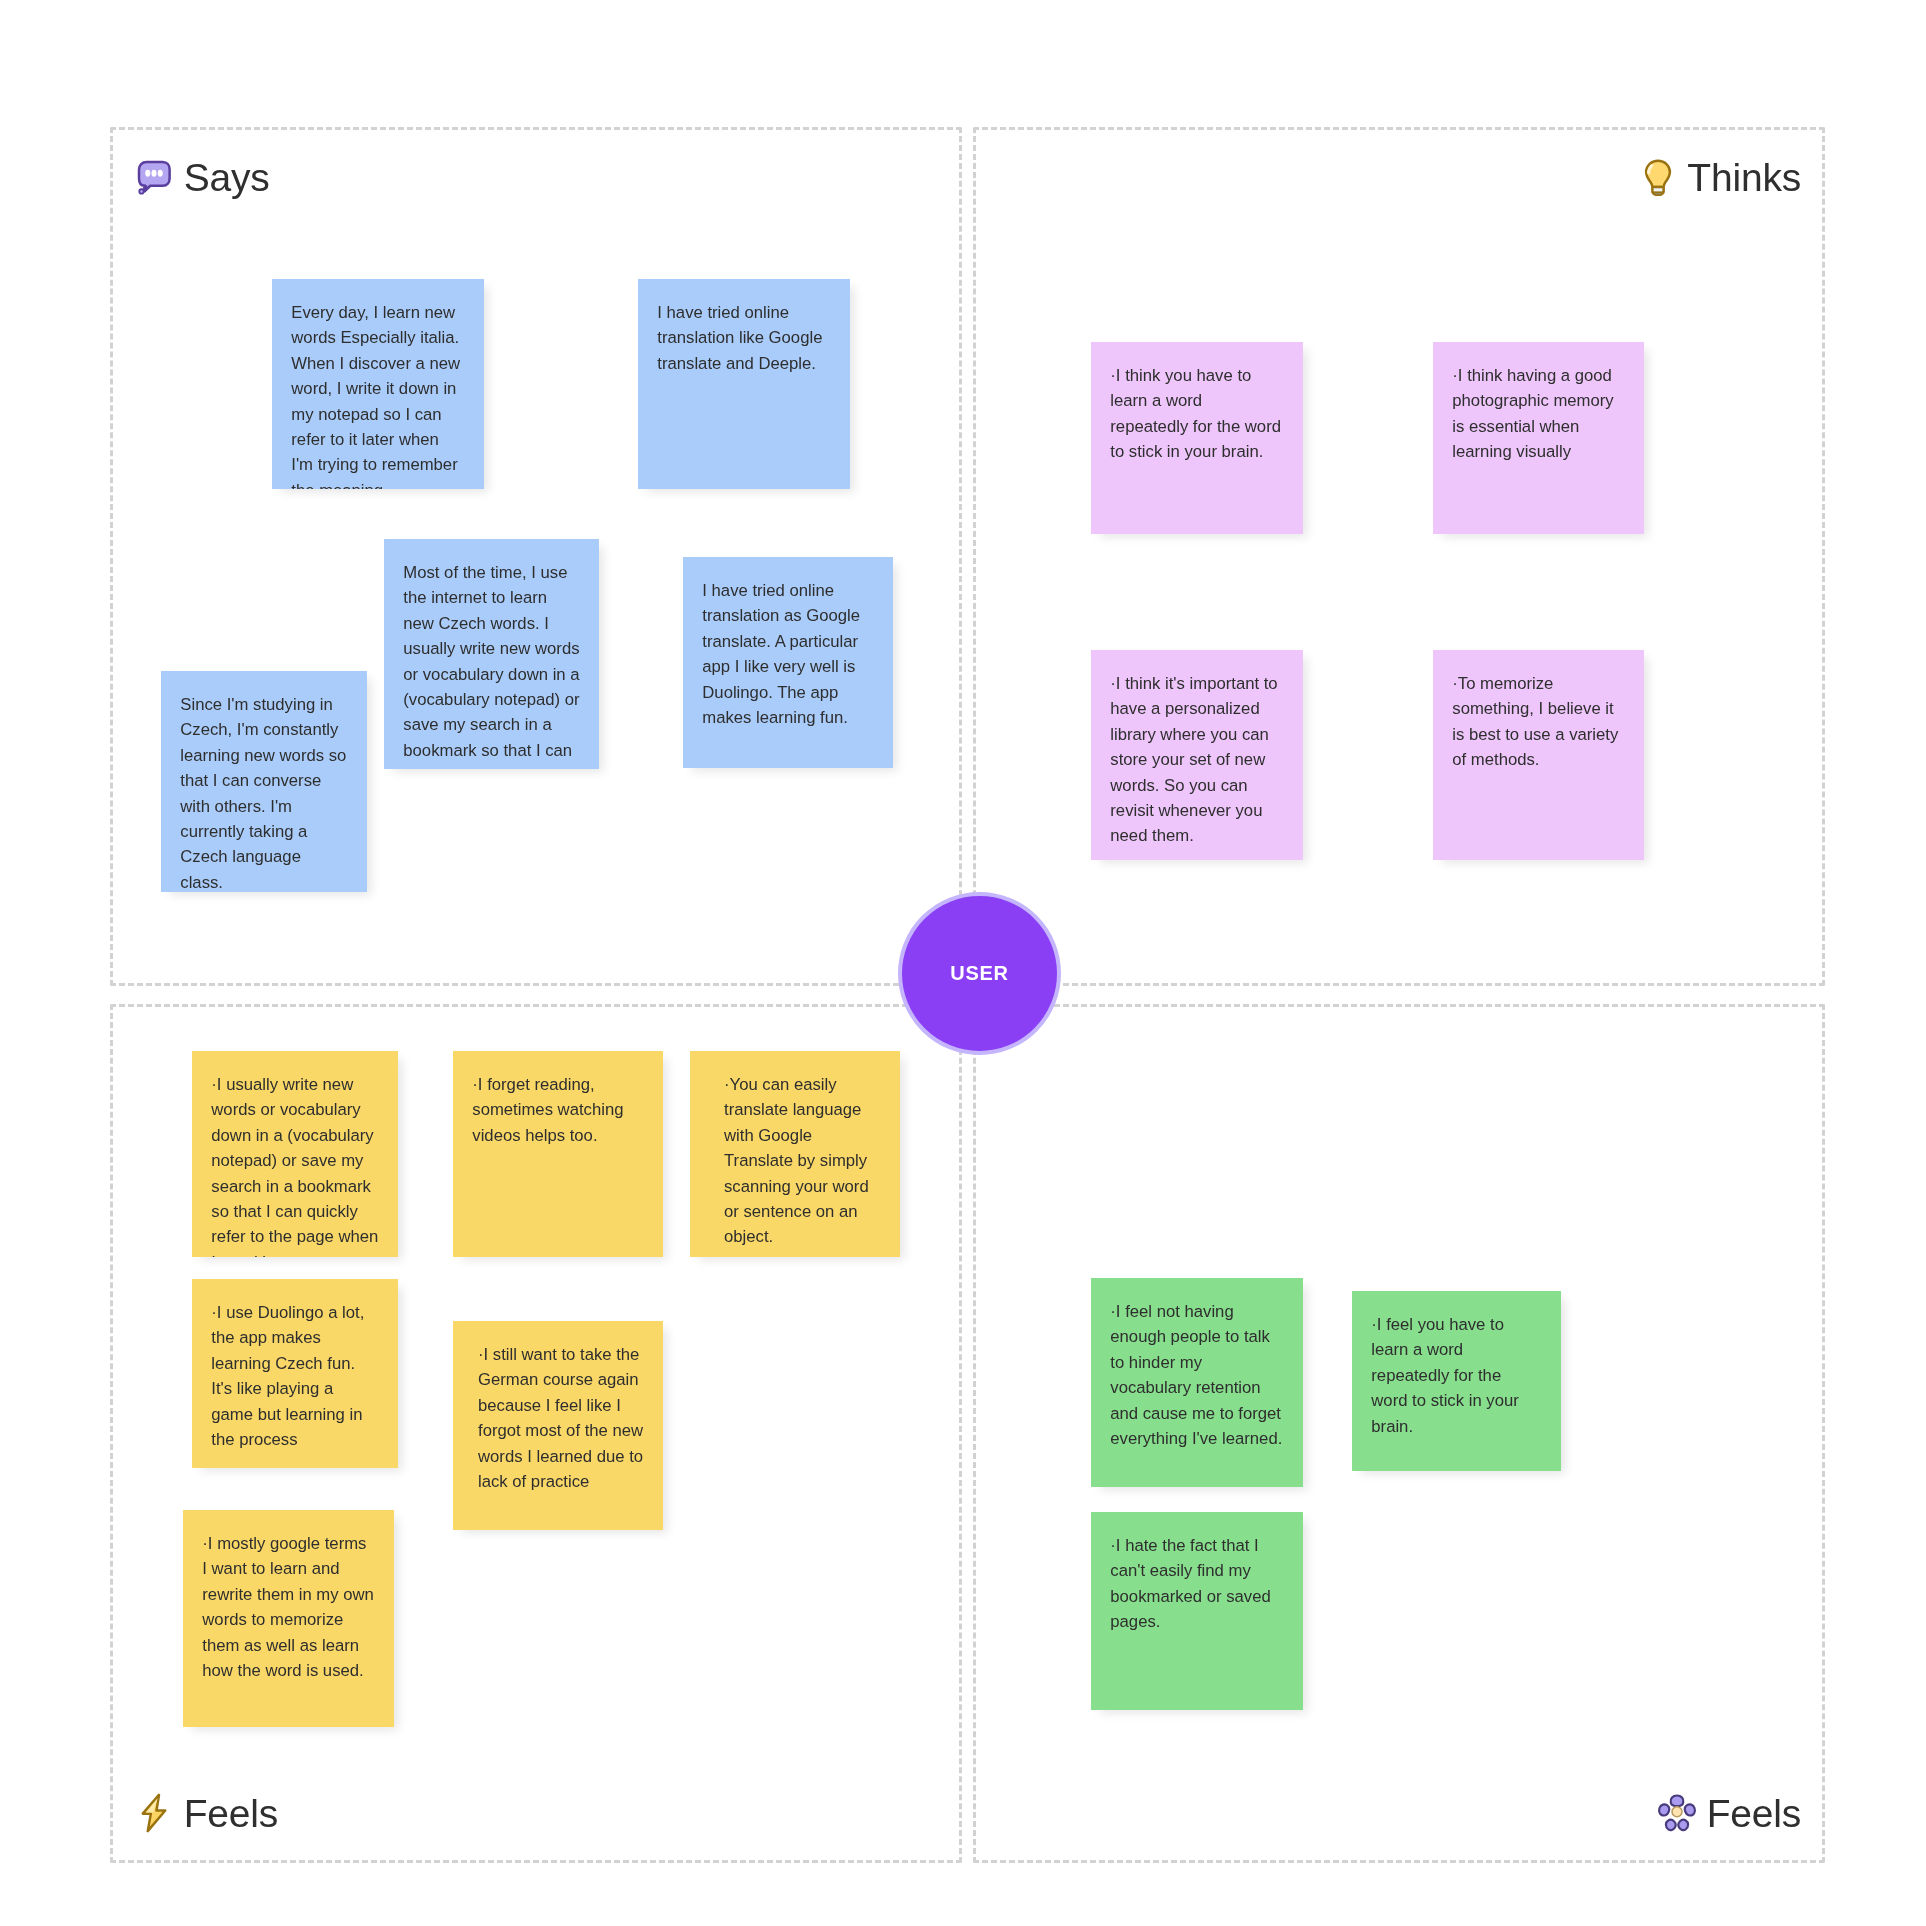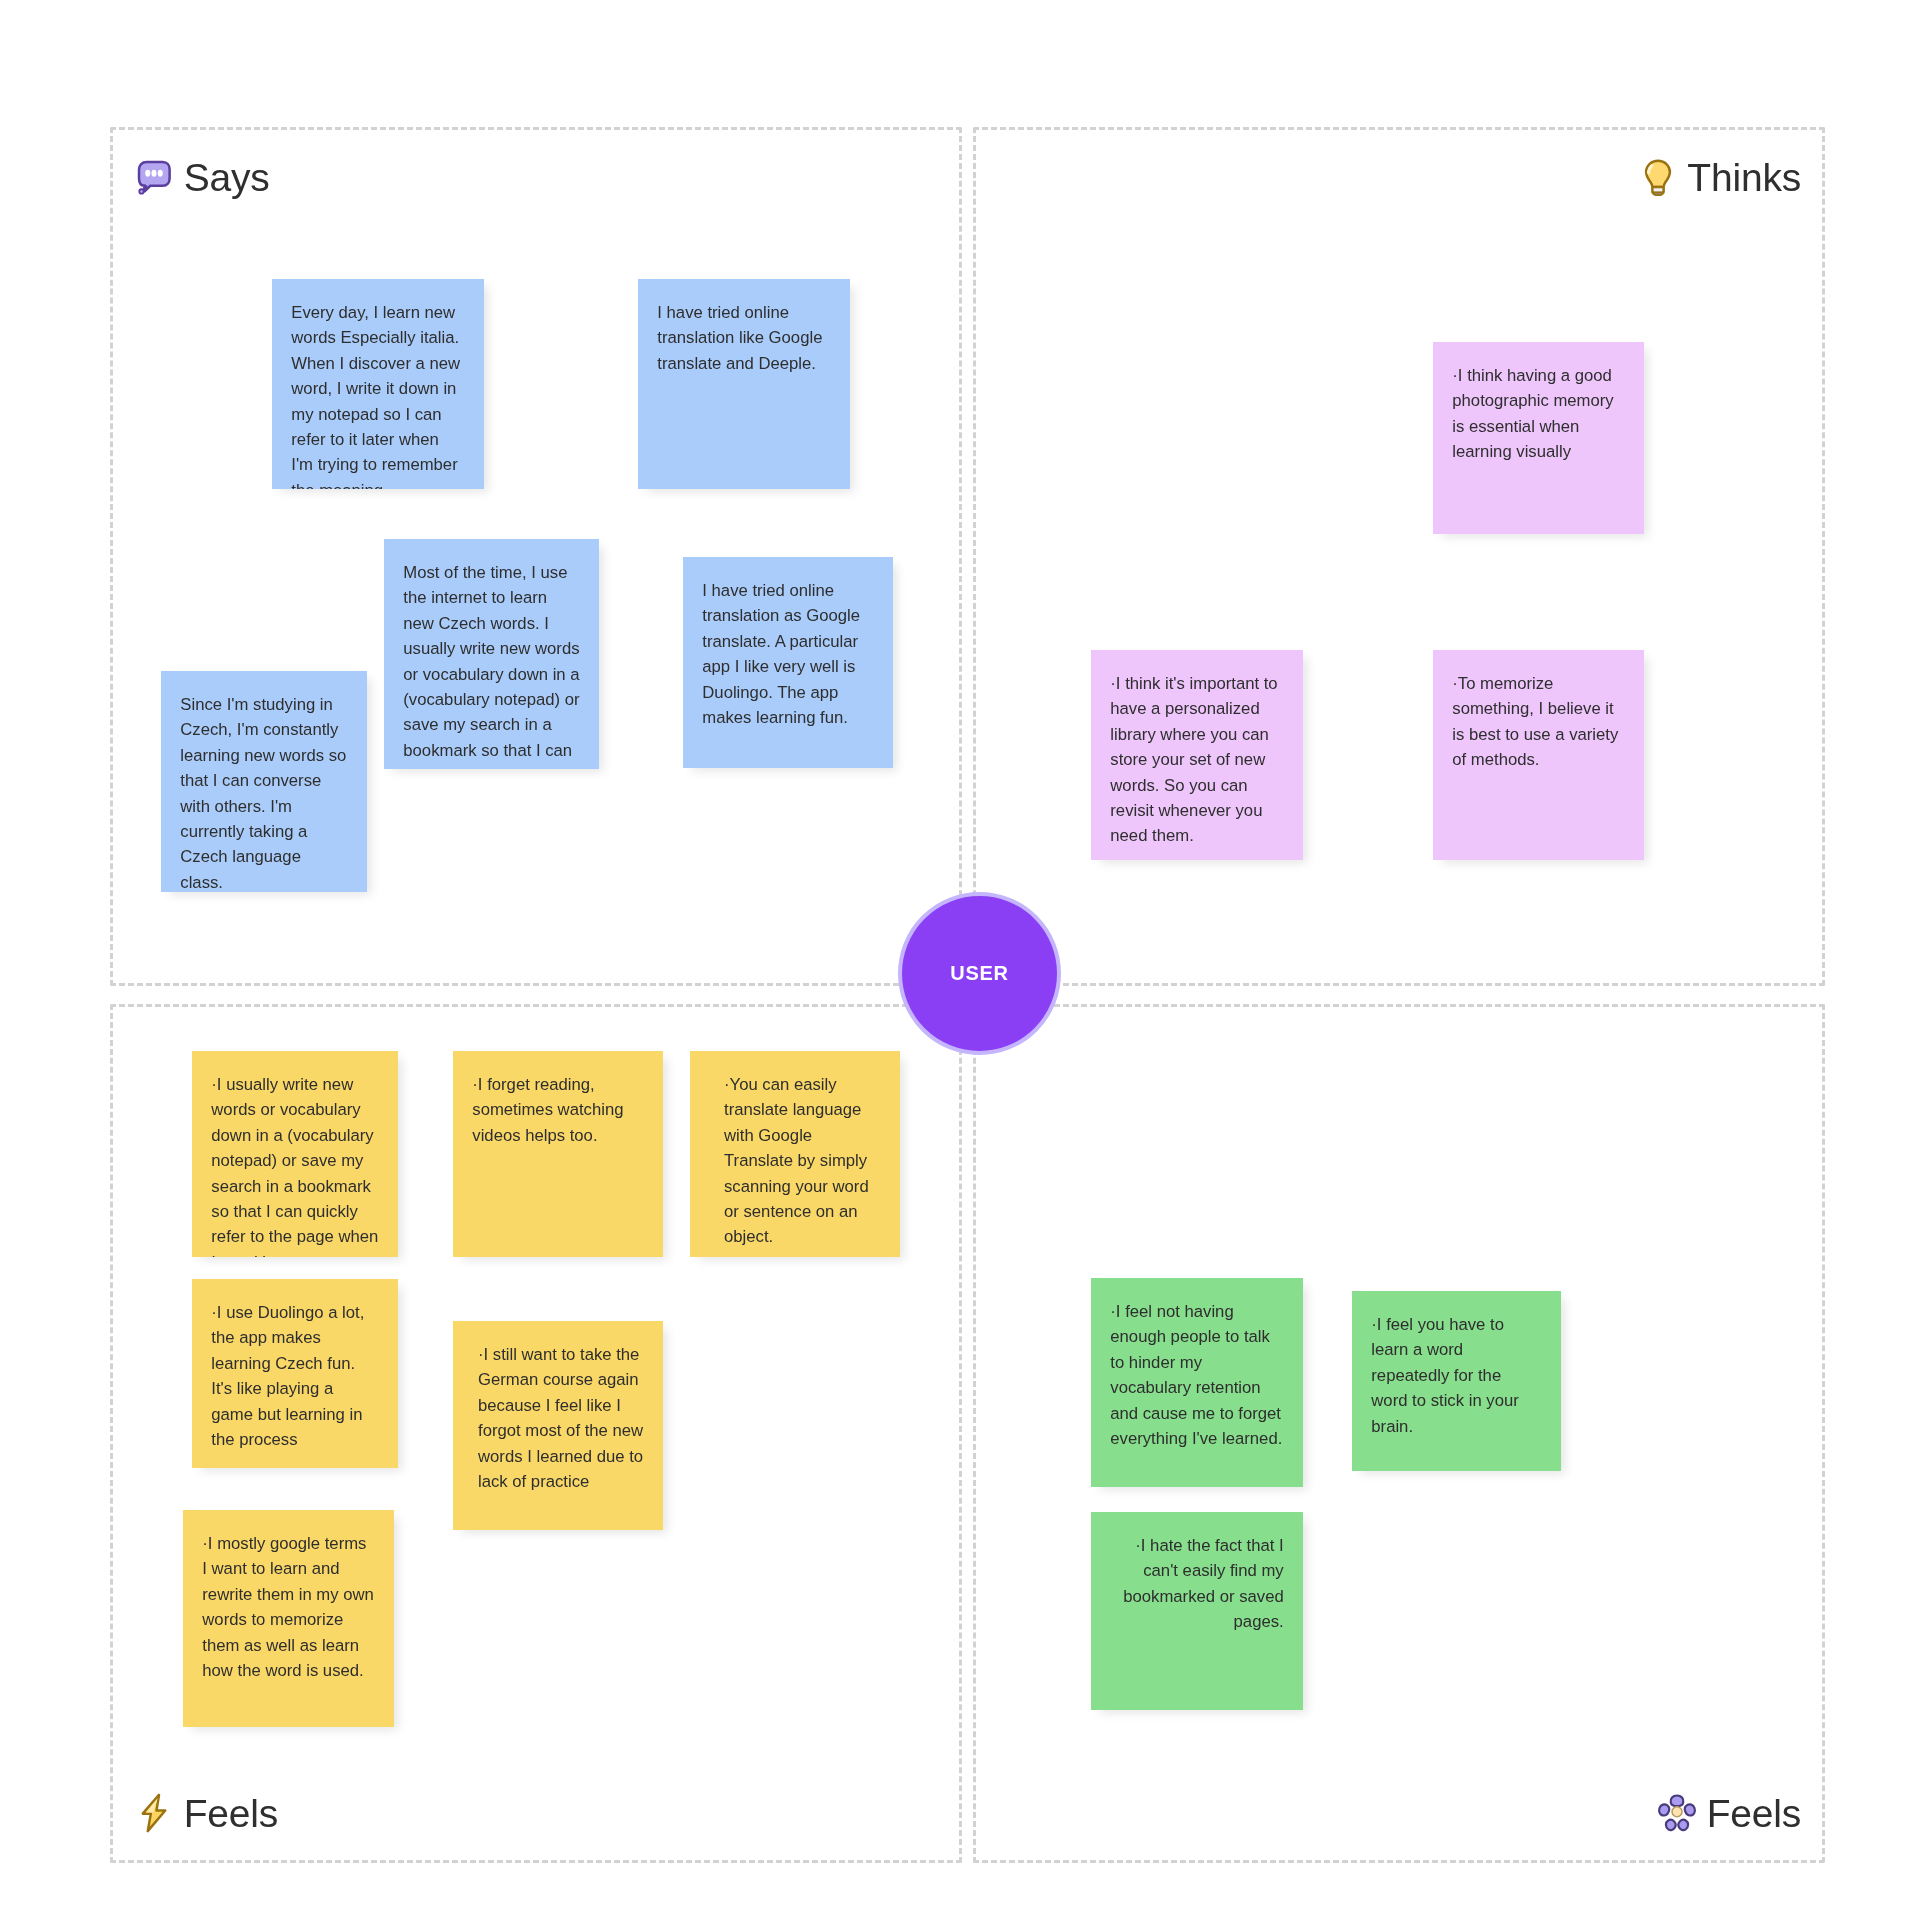--- a/index.html
+++ b/index.html
@@ -130,20 +130,21 @@
     <div class="q-header" id="thinks-header">
       <svg class="q-emoji" viewBox="0 0 64 64">
         <path d="M32 6c-11 0-19 8-19 18 0 7 4 12 7 16 2 3 3 5 3 8h18c0-3 1-5 3-8 3-4 7-9 7-16C51 14 43 6 32 6z" fill="#ffd970" stroke="#9a7310" stroke-width="4" stroke-linejoin="round"></path>
         <path d="M22 14c-3 3-5 7-5 11" stroke="#fff4cf" stroke-width="5" stroke-linecap="round" fill="none"></path>
         <rect x="23" y="48" width="18" height="9" rx="2" fill="#eef1f4" stroke="#9a7310" stroke-width="4"></rect>
         <path d="M24 57h16c0 3-3 4-8 4s-8-1-8-4z" fill="#8b9aa8" stroke="#9a7310" stroke-width="3" stroke-linejoin="round"></path>
       </svg>
       <span class="q-title">Thinks</span>
     </div>
 
+    <div class="note purple" style="left:115px;  top:212px;  width:212px; height:192px;">·I think you have to learn a word repeatedly for the word to stick in your brain.</div>
     <div class="note purple" style="left:457px; top:212px;  width:211px; height:192px;">·I think having a good photographic memory is essential when learning visually</div>
     <div class="note purple" style="left:115px;  top:520px; width:212px; height:210px;">·I think it's important to have a personalized library where you can store your set of new words. So you can revisit whenever you need them.</div>
     <div class="note purple" style="left:457px; top:520px; width:211px; height:210px;">·To memorize something, I believe it is best to use a variety of methods.</div>
   </div>
 
   <div class="quadrant" id="q-does">
     <div class="q-header" id="does-header">
       <svg class="q-emoji" viewBox="0 0 64 64">
         <path d="M40 3L14 33h13L22 61l28-33H36z" fill="#fcd462" stroke="#9a7310" stroke-width="4" stroke-linejoin="round"></path>
         <path d="M38 8L19 31h12" fill="#fde9a8" stroke="none"></path>
@@ -169,21 +170,21 @@
           <path d="M18 58c-5-4-5-11 0-14 3-2 6.5-1.5 9.5 1.5 3 3 3 6.5 1 10C26 59 22 61 18 58z"></path>
           <path d="M46 58c5-4 5-11 0-14-3-2-6.5-1.5-9.5 1.5-3 3-3 6.5-1 10C38 59 42 61 46 58z"></path>
         </g>
         <circle cx="32" cy="30" r="8" fill="#ffe3b0" stroke="#b99a5e" stroke-width="2.5"></circle>
       </svg>
       <span class="q-title">Feels</span>
     </div>
 
     <div class="note green" style="left: 115px; width: 212px; height: 209px; top: 271px;">·I feel not having enough people to talk to hinder my vocabulary retention and cause me to forget everything I've learned.</div>
     <div class="note green" style="left: 376px; top: 284px; width: 209px; height: 180px;">·I feel you have to learn a word repeatedly for the word to stick in your brain.</div>
-    <div class="note green" style="left: 115px; top: 505px; width: 212px; height: 198px; text-align: right;">·I hate the fact that I can't easily find my bookmarked or saved pages.</div>
+    <div class="note green" style="left: 115px; top: 505px; width: 212px; height: 198px;">·I hate the fact that I can't easily find my bookmarked or saved pages.</div>
   </div>
 
   <div id="user-circle">
     <span class="user-label">USER</span>
   </div>
 
 </div>
 
 
 </body></html>

